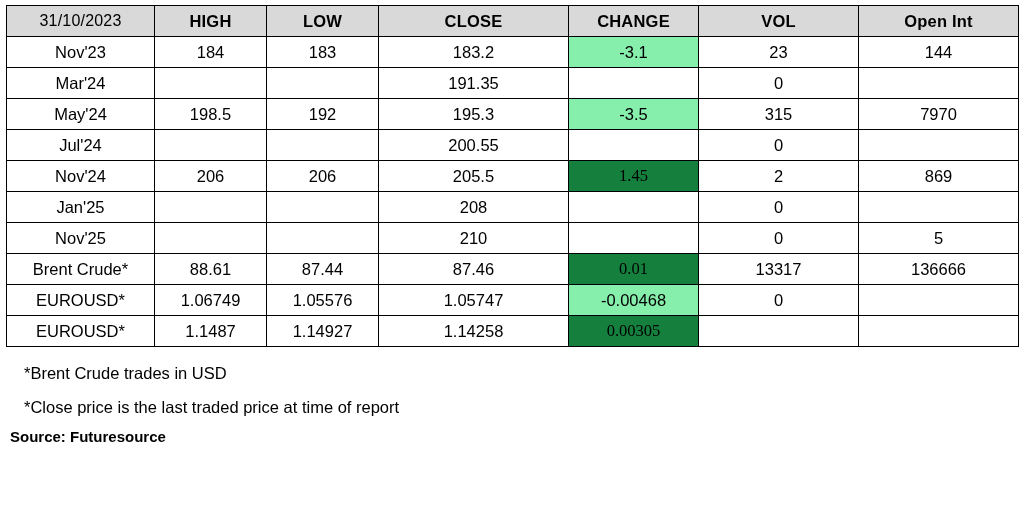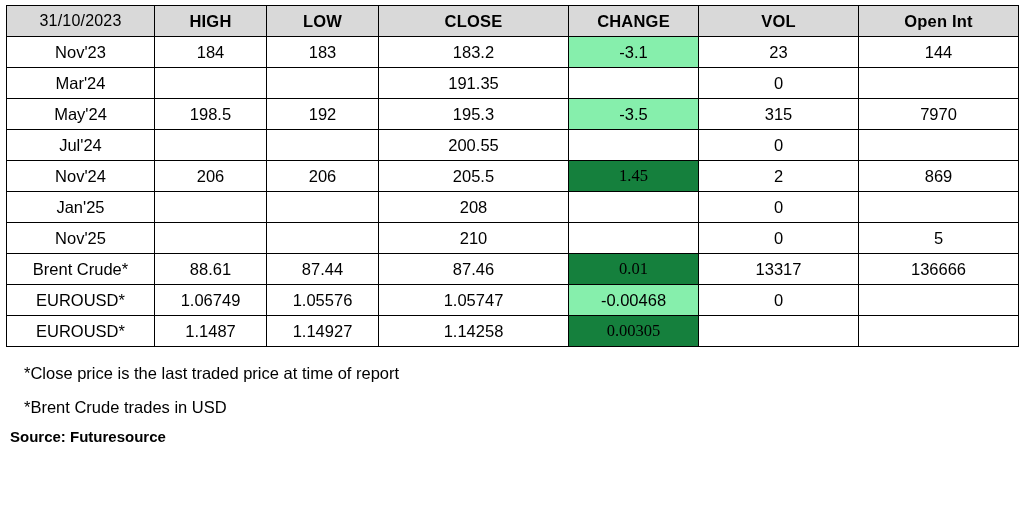--- a/index.html
+++ b/index.html
@@ -198,18 +198,18 @@
           <td>1.14927</td>
           <td>1.14258</td>
           <td class="change-up">0.00305</td>
           <td></td>
           <td></td>
         </tr>
       </tbody>
   </table>
 
   <div class="notes">
+    <p class="note">*Brent Crude trades in USD</p>
     <p class="note">*Close price is the last traded price at time of report</p>
-    <p class="note">*Brent Crude trades in USD</p>
     <p class="source">Source: Futuresource</p>
   </div>
 
 </div>
 
 </body></html>

